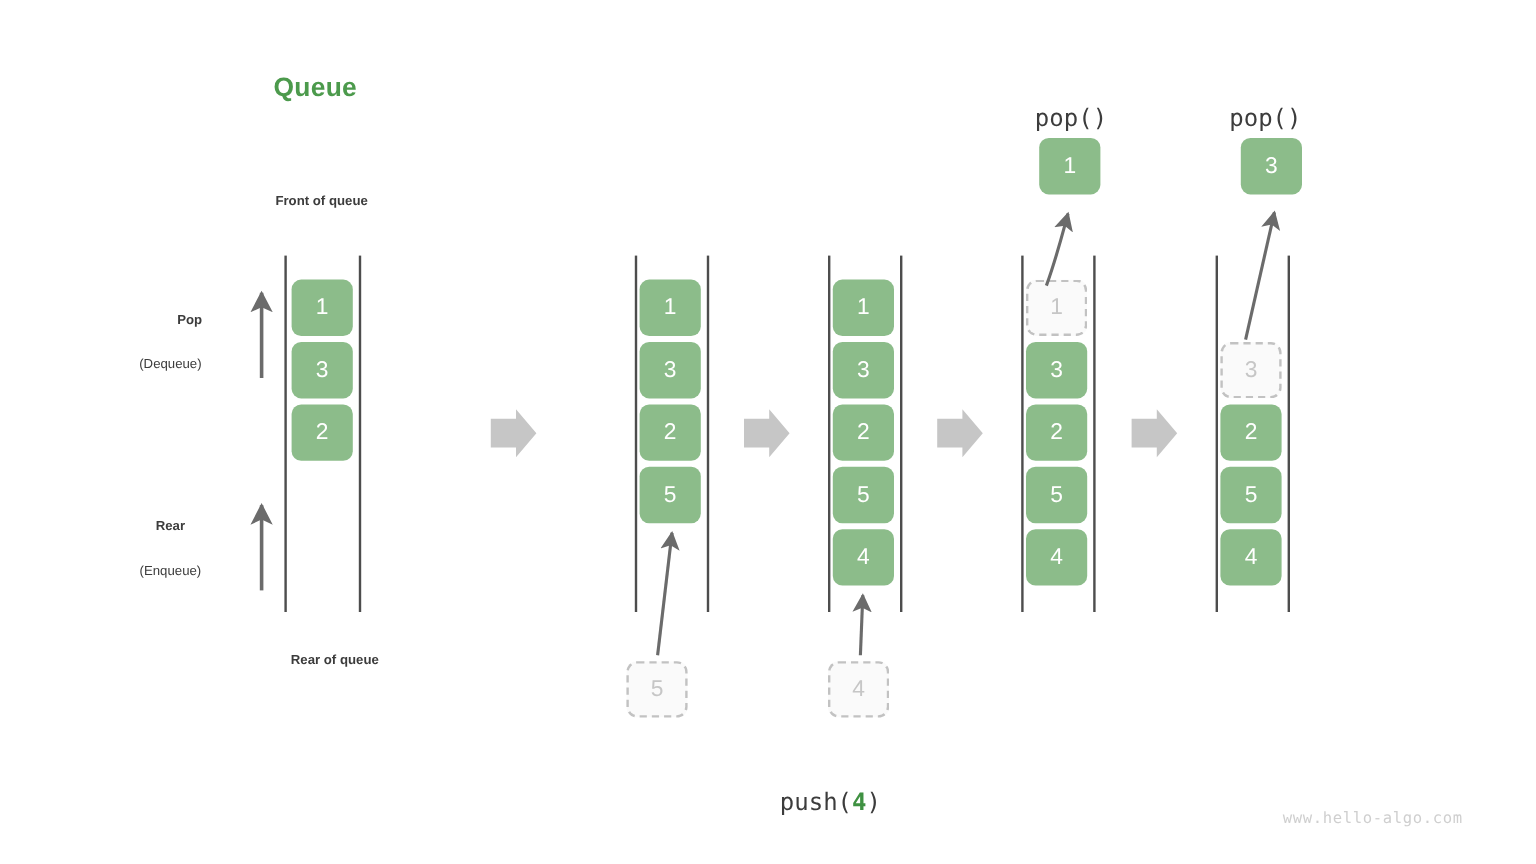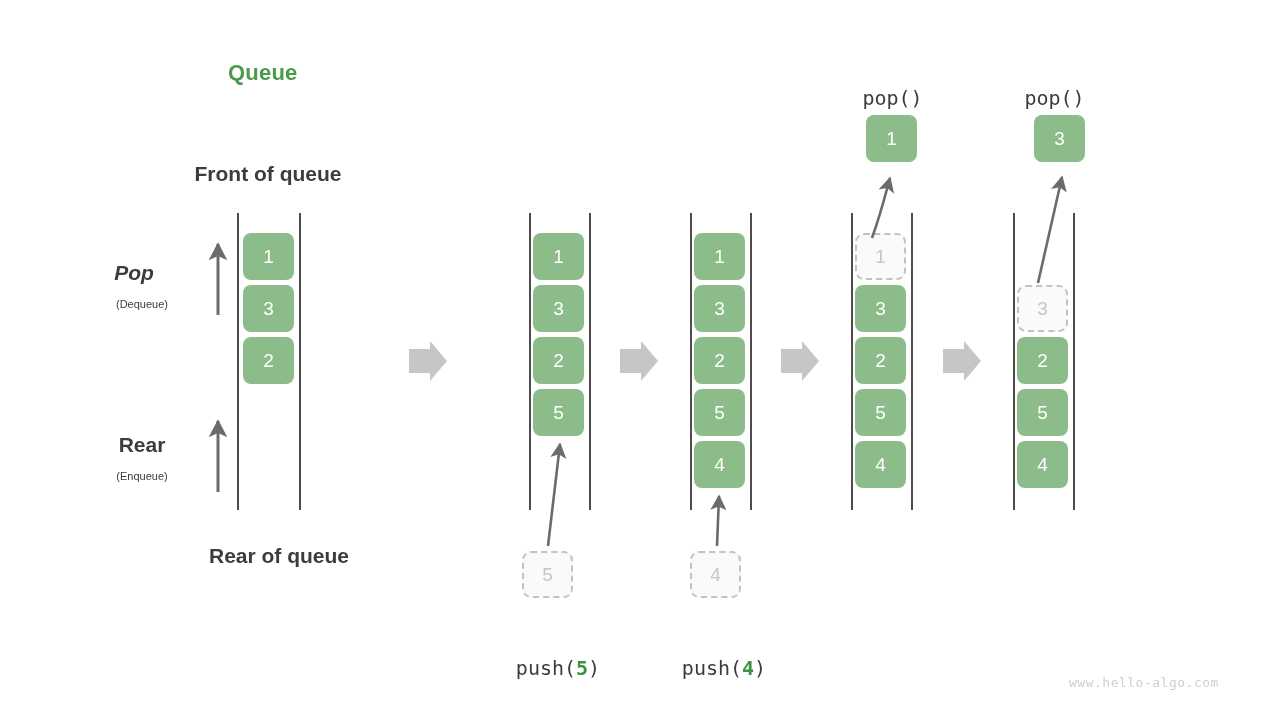--- a/index.html
+++ b/index.html
@@ -13,21 +13,21 @@
   #stage { position: relative; width: 1280px; height: 647px; }
 
   .abs { position: absolute; }
 
   
   .title {
     font-size: 22px; font-weight: bold; color: #4c9a4c;
     letter-spacing: .2px; white-space: nowrap;
   }
   .label-bold {
-    font-size: 21px; font-weight: bold; color: #3c3c3c;
+    font-size: 11px; font-weight: bold; color: #3c3c3c;
     white-space: nowrap; text-align: center;
   }
   .label-plain {
     font-size: 11px; font-weight: normal; color: #3c3c3c;
     white-space: nowrap; text-align: center;
   }
   .mono-label {
     font-family: "DejaVu Sans Mono", "Liberation Mono", monospace;
     font-size: 20px; color: #3c3c3c; white-space: nowrap; text-align: center; margin-top: 24px;
   }
@@ -57,54 +57,51 @@
 </style>
 </head>
 <body>
 
 <div id="stage">
 
   <div class="abs title" style="left:228px; top:60px;">Queue</div>
 
   <div class="abs label-bold" style="left:168px; top:162px; width:200px;">Front of queue</div>
 
-  <div class="abs label-bold" style="left:44px; top:261px; width:180px;font-style:italic;">Pop</div>
+  <div class="abs label-bold" style="left:68px; top:261px; width:180px;">Pop</div>
   <div class="abs label-plain" style="left:52px; top:298px; width:180px;">(Dequeue)</div>
 
   <div class="abs label-bold" style="left:52px; top:433px; width:180px;">Rear</div>
   <div class="abs label-plain" style="left:52px; top:470px; width:180px;text-align:center;">(Enqueue)</div>
 
   <div class="abs label-bold" style="left:179px; top:544px; width:200px;">Rear of queue</div>
 
   <div class="abs rail" style="left:237px; top:213px; height:297px;"></div>
   <div class="abs rail" style="left:299px; top:213px; height:297px;"></div>
   <div class="abs cell filled" style="left:243px; top:233px;">1</div>
   <div class="abs cell filled" style="left:243px; top:285px;">3</div>
   <div class="abs cell filled" style="left:243px; top:337px;">2</div>
 
   <div class="abs rail" style="left:529px; top:213px; height:297px;"></div>
   <div class="abs rail" style="left:589px; top:213px; height:297px;"></div>
   <div class="abs cell filled" style="left:533px; top:233px;">1</div>
   <div class="abs cell filled" style="left:533px; top:285px;">3</div>
   <div class="abs cell filled" style="left:533px; top:337px;">2</div>
   <div class="abs cell filled" style="left:533px; top:389px;">5</div>
   <div class="abs cell ghost" style="left:522px; top:551px;">5</div>
-  <div class="abs mono-label" style="left:458px; top:632px; width:200px;">
-    <span>push(</span><span class="arg">5</span><span>)</span>
-  </div>
 
   <div class="abs rail" style="left:690px; top:213px; height:297px;"></div>
   <div class="abs rail" style="left:750px; top:213px; height:297px;"></div>
   <div class="abs cell filled" style="left:694px; top:233px;">1</div>
   <div class="abs cell filled" style="left:694px; top:285px;">3</div>
   <div class="abs cell filled" style="left:694px; top:337px;">2</div>
   <div class="abs cell filled" style="left:694px; top:389px;">5</div>
   <div class="abs cell filled" style="left:694px; top:441px;">4</div>
   <div class="abs cell ghost" style="left:690px; top:551px;">4</div>
-  <div class="abs mono-label" style="left:624px; top:632px; width:200px;">
+  <div class="abs mono-label" style="left:592px; top:632px; width:200px;">
     <span>push(</span><span class="arg">4</span><span>)</span>
   </div>
 
   <div class="abs mono-label" style="left:800px; top:62px; width:185px;">pop()</div>
   <div class="abs cell filled" style="left:866px; top:115px;">1</div>
   <div class="abs rail" style="left:851px; top:213px; height:297px;"></div>
   <div class="abs rail" style="left:911px; top:213px; height:297px;"></div>
   <div class="abs cell ghost" style="left:855px; top:233px;">1</div>
   <div class="abs cell filled" style="left:855px; top:285px;">3</div>
   <div class="abs cell filled" style="left:855px; top:337px;">2</div>

